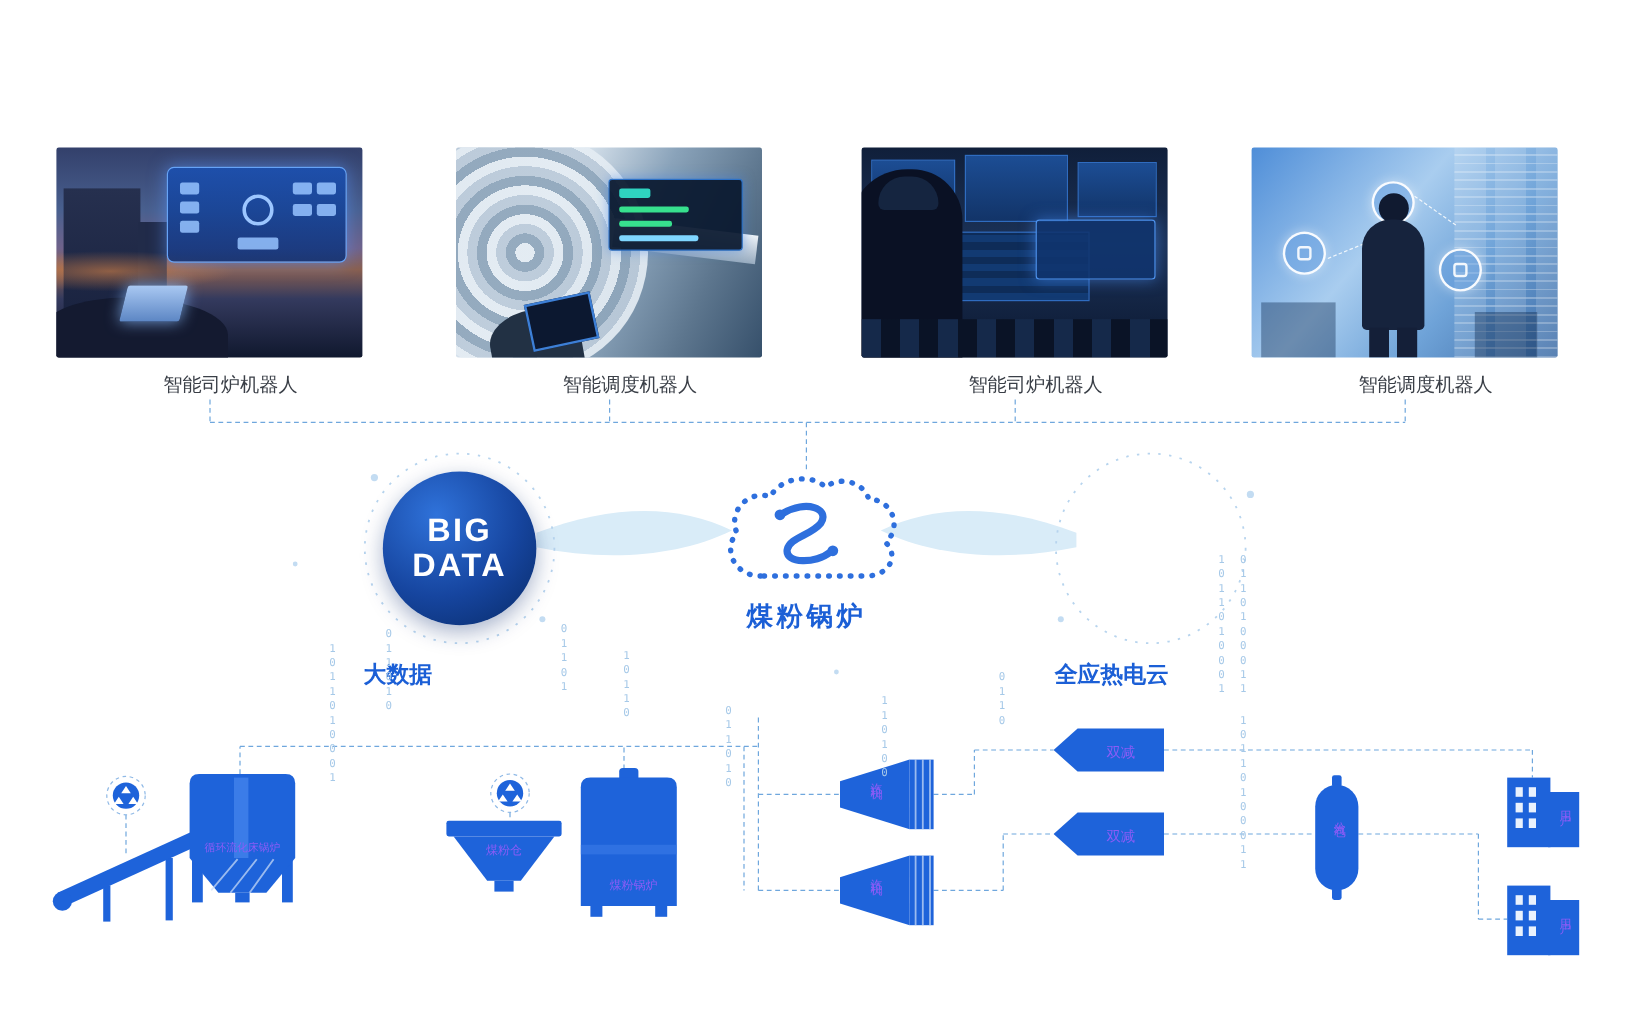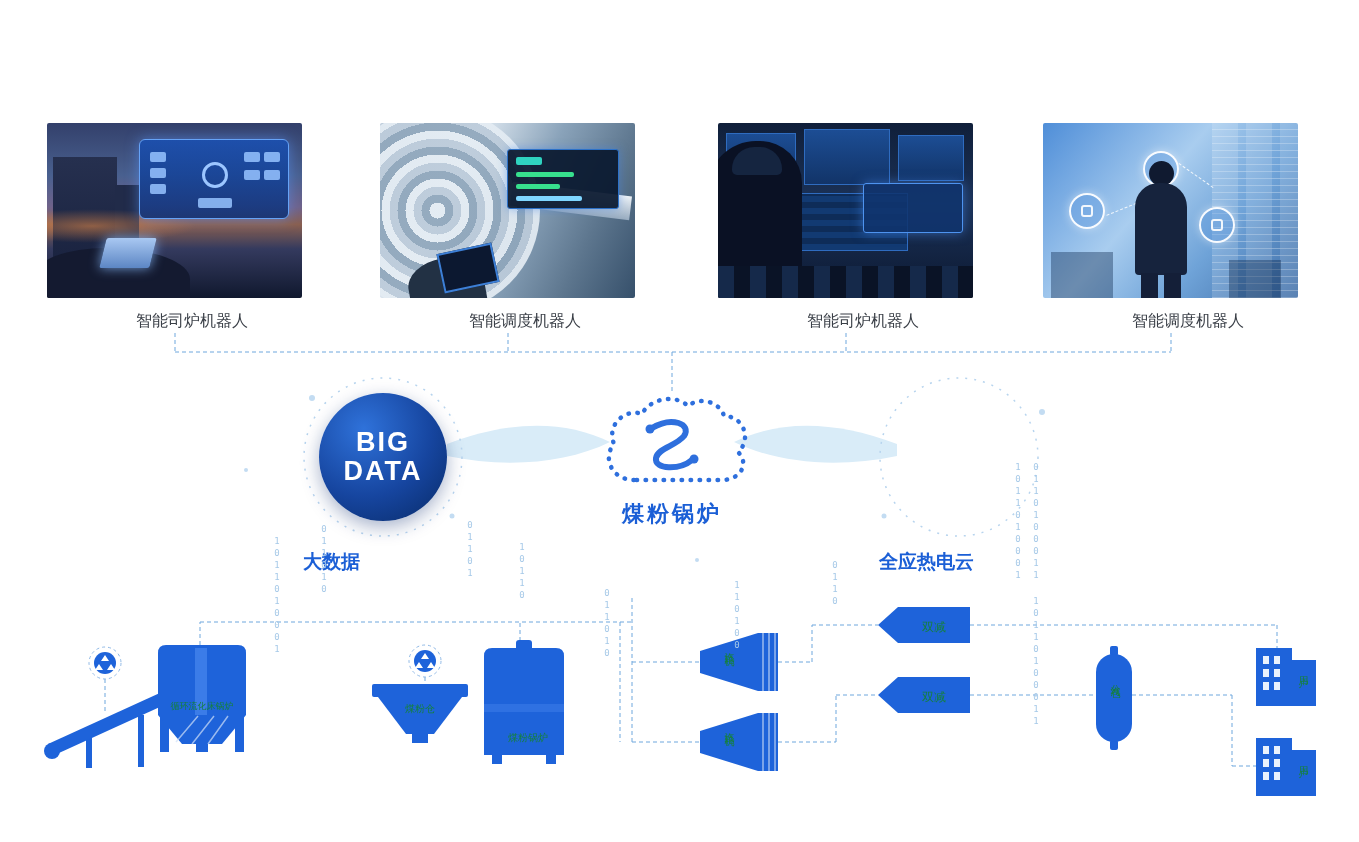--- a/index.html
+++ b/index.html
@@ -69,21 +69,21 @@
             background:radial-gradient(circle at 35% 28%,#2f72da 0%,#16459f 55%,#082a66 100%); box-shadow:0 6px 18px rgba(10,40,110,.35); }
   .sphere-ai { left:895px; top:393px; font-size:44px;
             background:radial-gradient(circle at 38% 28%,#63a6f2 0%,#1d5bc8 55%,#0b3080 100%); box-shadow:0 6px 18px rgba(10,40,110,.35); }
   .ai-face { position:absolute; right:16px; top:22px; width:44px; height:84px; border-radius:50%;
              box-shadow:inset -10px 0 14px rgba(4,18,58,.6); }
   .hub-label { position:absolute; width:160px; text-align:left; font-size:19px; font-weight:bold; color:#1b5fd6; }
   .cloud-label { position:absolute; left:572px; top:499px; width:200px; text-align:center;
                  font-size:22px; font-weight:bold; color:#1b5fd6; letter-spacing:3px; }
 
   
-  .eq-label { position:absolute; color:#15803d; text-align:center; }
+  .eq-label { position:absolute; color:#8b5cf6; text-align:center; }
   .eq-vert  { writing-mode:vertical-rl; text-orientation:upright; letter-spacing:2px; }
 
   
   .bin { position:absolute; writing-mode:vertical-rl; text-orientation:upright;
          font-family:"DejaVu Sans Mono",monospace; font-size:9px; letter-spacing:2px; color:#a6c9e8; }
 
   .overlay { position:absolute; left:0; top:0; }
 </style>
 </head>
 <body>

